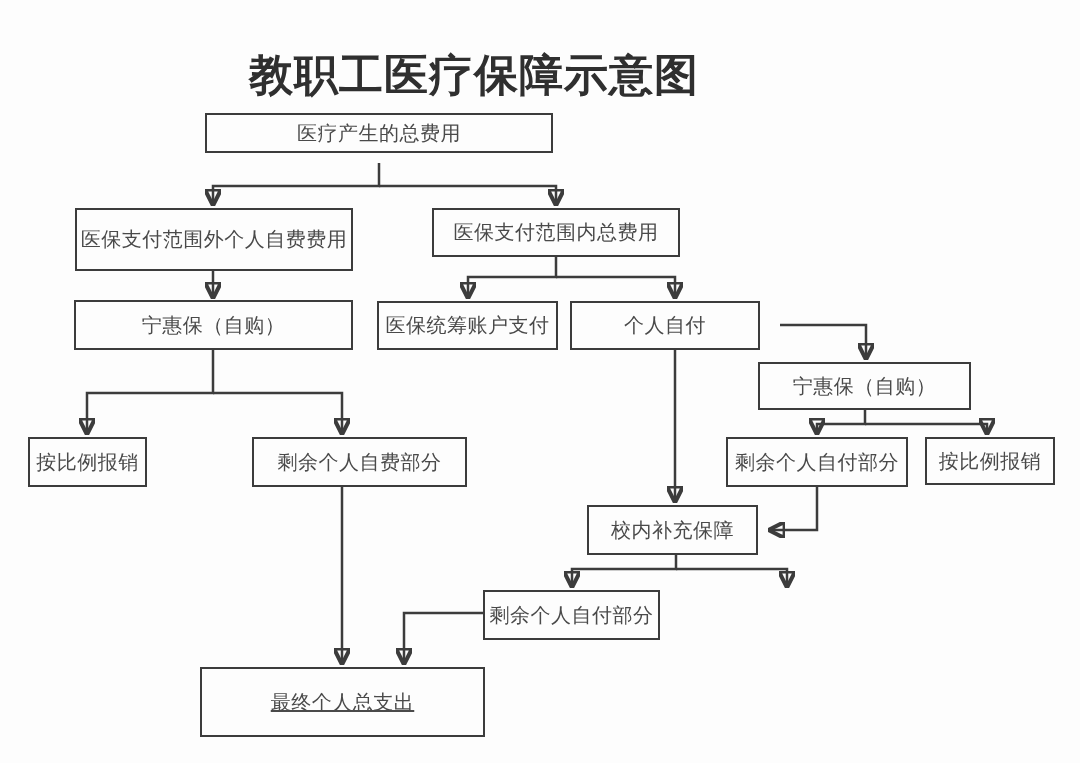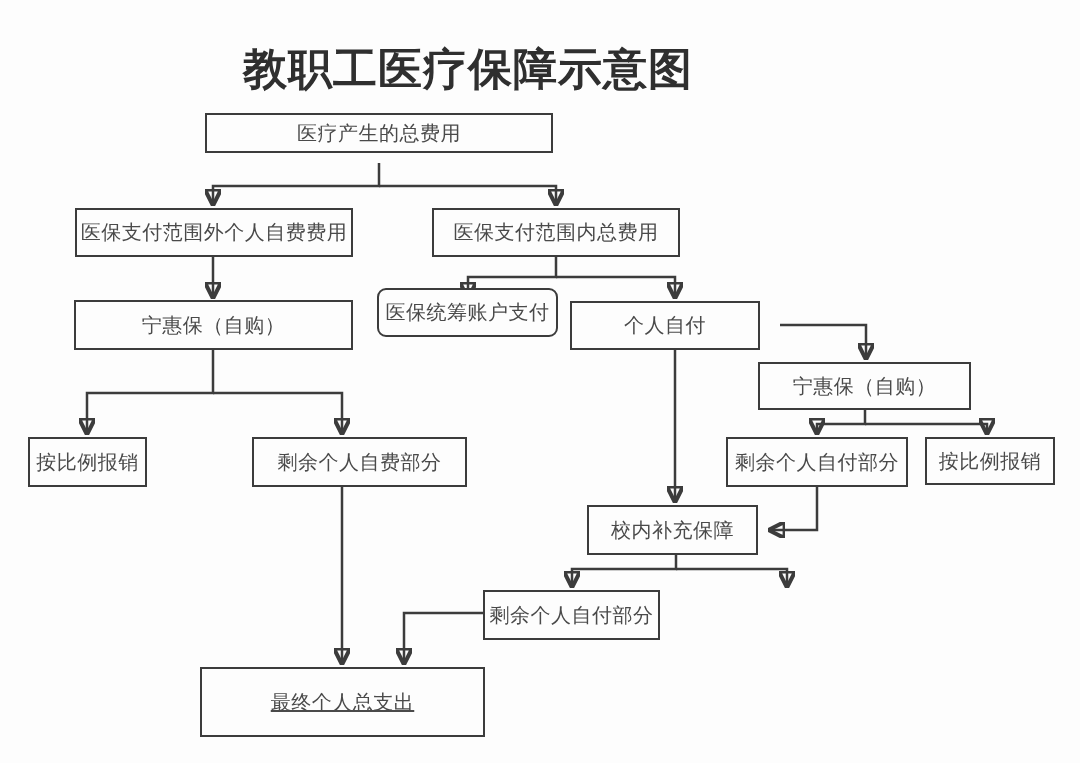--- a/index.html
+++ b/index.html
@@ -14,21 +14,21 @@
     background: #fdfdfd;
     font-family: "Liberation Sans", "DejaVu Sans", sans-serif;
     overflow: hidden;
   }
   .diagram-title {
     position: absolute;
     left: 223px;
     top: 28px;
     width: 470px;
     height: 62px;
-    margin: 10px;
+    margin: 16px;
     font-size: 44px;
     line-height: 62px;
     font-weight: bold;
     letter-spacing: 1px;
     color: #2f2f2f;
     text-align: center;
     white-space: nowrap;
   }
   .edges {
     position: absolute;
@@ -83,27 +83,27 @@
     <path marker-end="url(#arrow)" d="M865,424 H987 V433"></path>
     <path marker-end="url(#arrow)" d="M817,487 V530 H770"></path>
     <path marker-end="url(#arrow)" d="M342,487 V663"></path>
     <path marker-end="url(#arrow)" d="M676,555 V569 H572 V586"></path>
     <path marker-end="url(#arrow)" d="M676,569 H787 V586"></path>
     <path marker-end="url(#arrow)" d="M483,613 H404 V663"></path>
   </svg>
 
   <div class="node" style="left:205px; top:113px; width:348px; height:40px;">医疗产生的总费用</div>
 
-  <div class="node" style="left:75px; top:208px; width:278px; height:49px;">医保支付范围外个人自费费用</div>
+  <div class="node" style="left:75px; top:208px; width:278px; height:63px;">医保支付范围外个人自费费用</div>
 
   <div class="node" style="left:432px; top:208px; width:248px; height:49px;">医保支付范围内总费用</div>
 
   <div class="node" style="left:74px; top:300px; width:279px; height:50px;">宁惠保（自购）</div>
 
-  <div class="node" style="left:377px; top:288px; width:181px; height:49px;border-radius:9px;">医保统筹账户支付</div>
+  <div class="node" style="left:377px; top:301px; width:181px; height:49px;">医保统筹账户支付</div>
 
   <div class="node" style="left:570px; top:301px; width:190px; height:49px;">个人自付</div>
 
   <div class="node" style="left:758px; top:362px; width:213px; height:48px;">宁惠保（自购）</div>
 
   <div class="node" style="left:28px; top:437px; width:119px; height:50px;">按比例报销</div>
 
   <div class="node" style="left:252px; top:437px; width:215px; height:50px;">剩余个人自费部分</div>
 
   <div class="node" style="left:726px; top:437px; width:182px; height:50px;">剩余个人自付部分</div>

